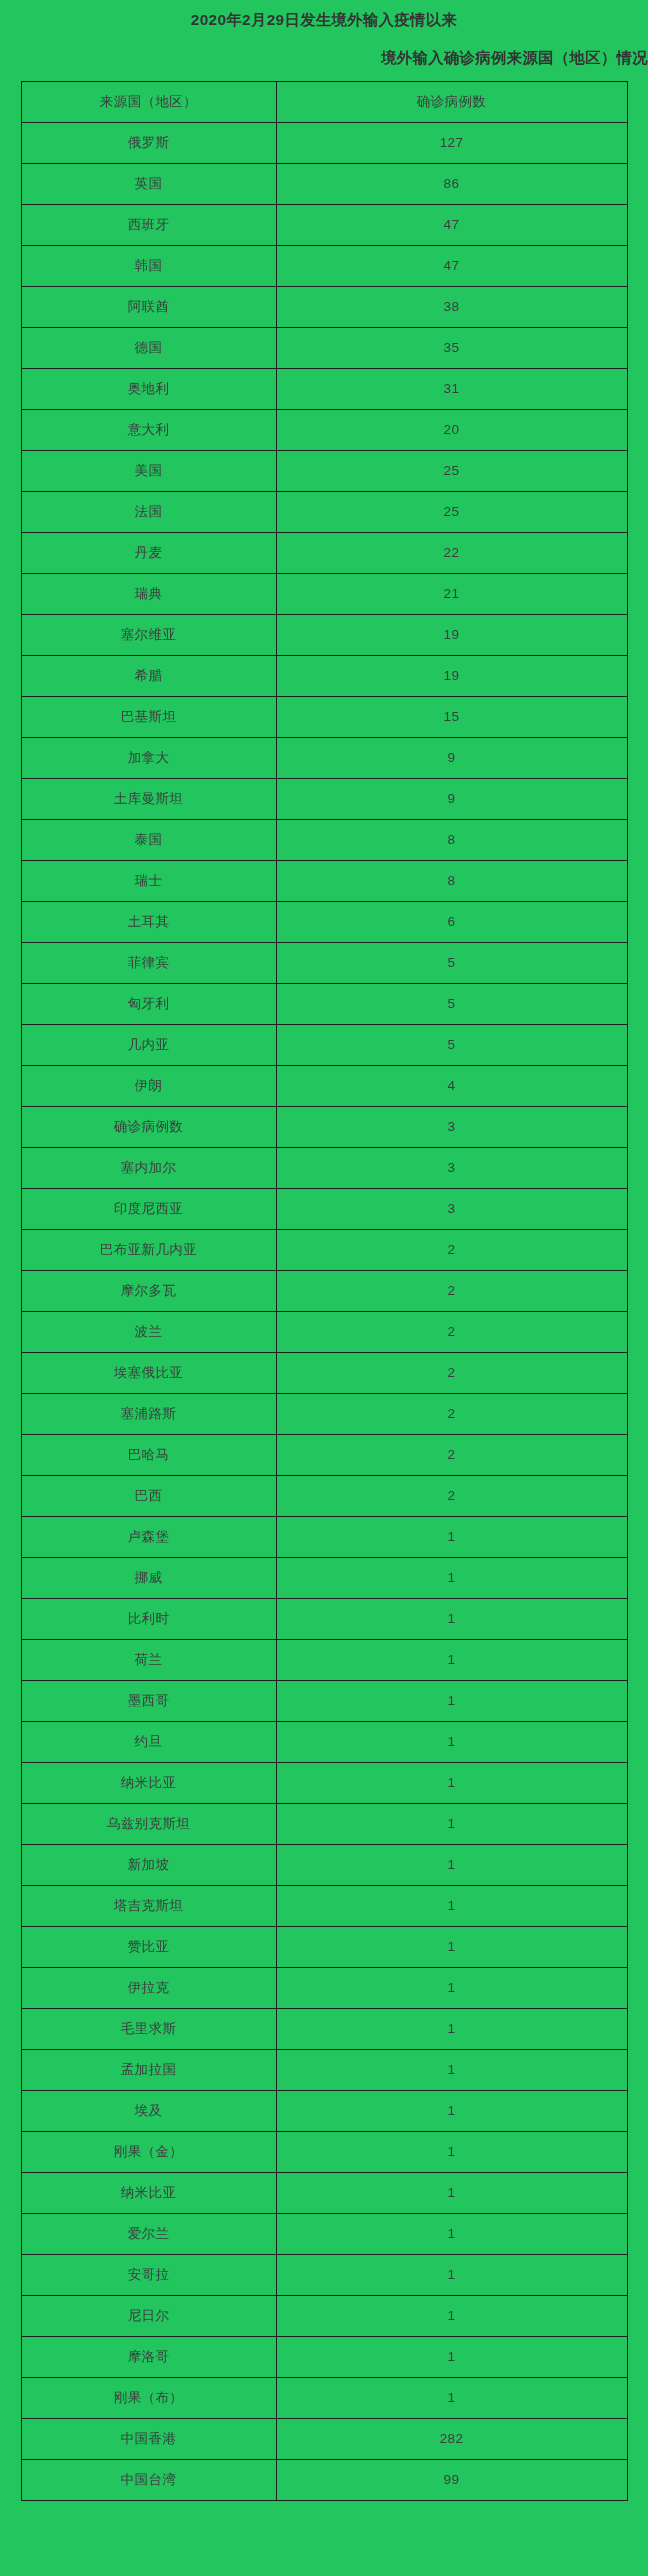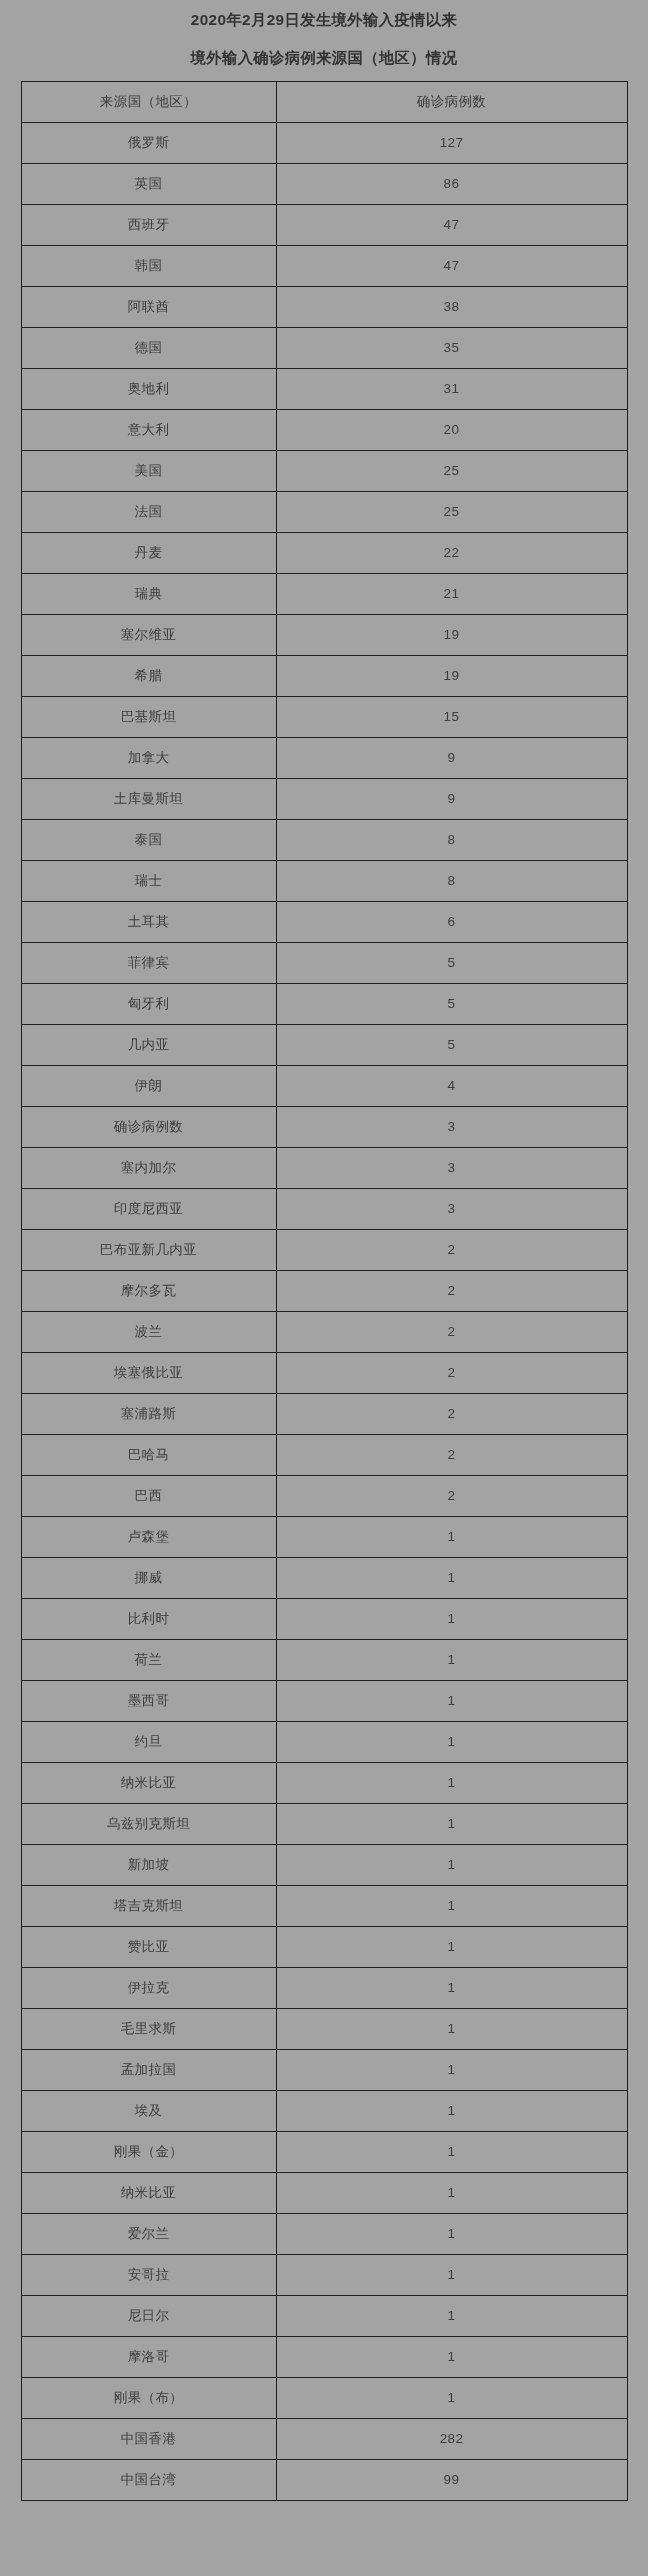--- a/index.html
+++ b/index.html
@@ -4,35 +4,35 @@
 <style>
   html, body {
     margin: 0;
     padding: 0;
     background: #ffffff;
   }
   .page {
     position: relative;
     width: 648px;
     height: 2576px;
-    background: #a3a3a3;
+    background: #22c55e;
     font-family: "Liberation Sans", "DejaVu Sans", sans-serif;
     color: #3d3d3d;
   }
   .title {
     margin: 0;
     text-align: center;
     font-size: 15.3px;
     font-weight: bold;
     line-height: 21.6px;
     color: #333333;
     letter-spacing: 0.4px;
   }
   .title-1 { padding-top: 9px; }
-  .title-2 { padding-top: 16px; }
+  .title-2 { padding-top: 16px; text-align: right; }
   table.cases {
     margin: 12.6px auto 0 auto;
     width: 606px;
     border-collapse: collapse;
     table-layout: fixed;
   }
   table.cases col.col-country { width: 255px; }
   table.cases col.col-count   { width: 351px; }
   table.cases th,
   table.cases td {

